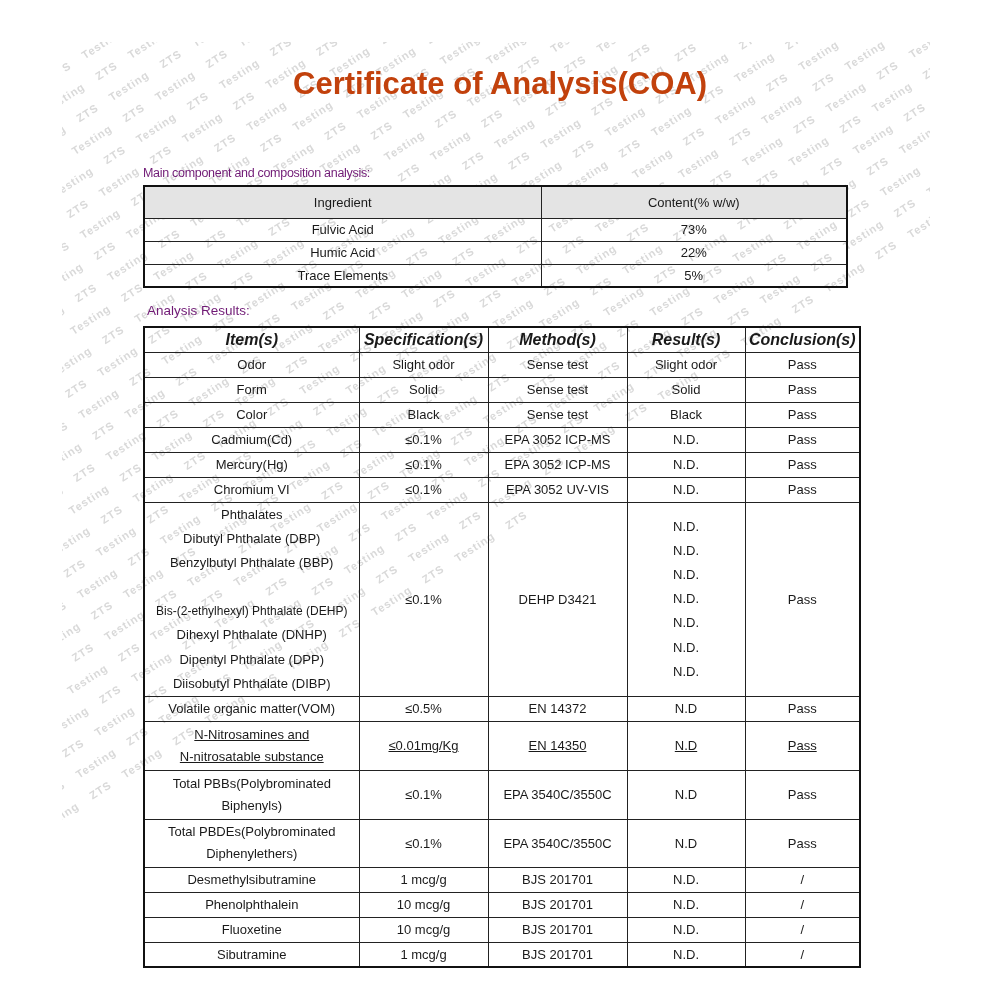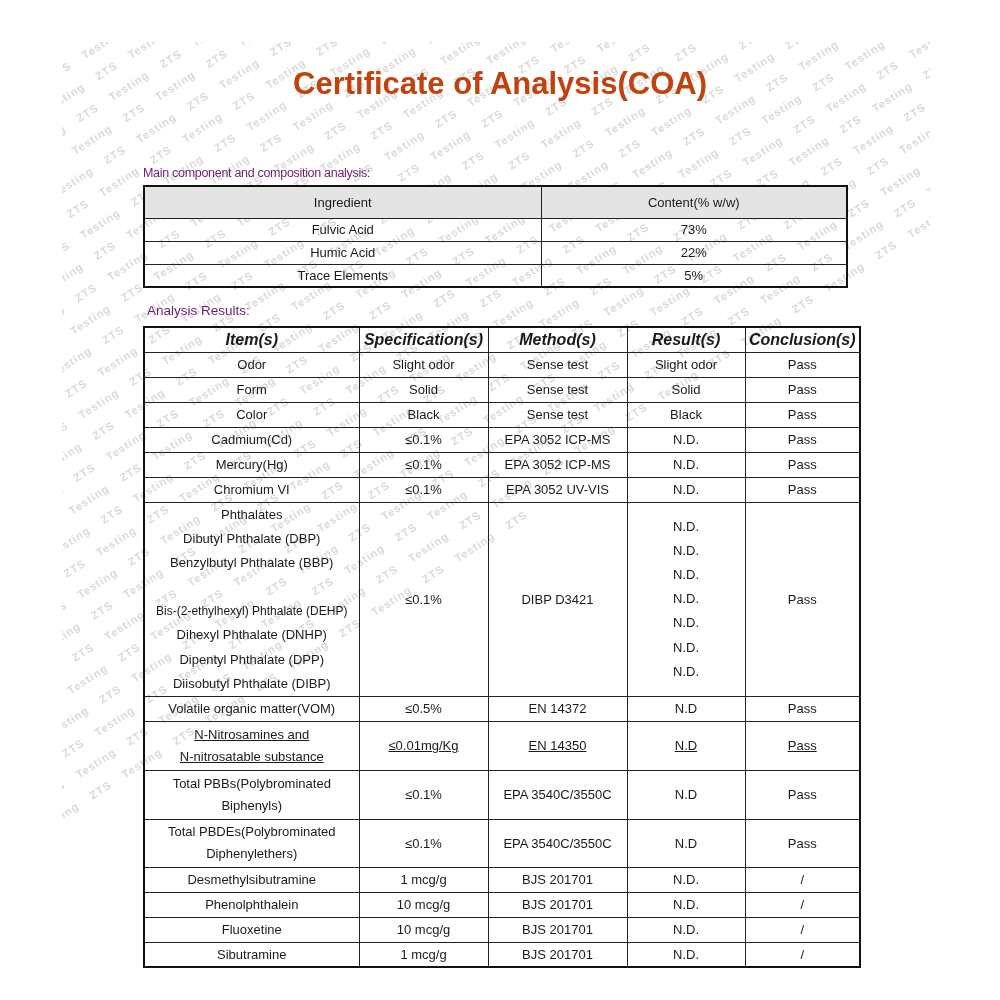--- a/index.html
+++ b/index.html
@@ -192,21 +192,21 @@
           <td>
             <div class="line">Phthalates</div>
             <div class="line">Dibutyl Phthalate (DBP)</div>
             <div class="line">Benzylbutyl Phthalate (BBP)</div>
             <div class="line small">Bis-(2-ethylhexyl) Phthalate (DEHP)</div>
             <div class="line">Dihexyl Phthalate (DNHP)</div>
             <div class="line">Dipentyl Phthalate (DPP)</div>
             <div class="line">Diisobutyl Phthalate (DIBP)</div>
           </td>
           <td>≤0.1%</td>
-          <td>DIBP D3421</td>
+          <td>DEHP D3421</td>
           <td>
             <div class="line">N.D.</div>
             <div class="line">N.D.</div>
             <div class="line">N.D.</div>
             <div class="line">N.D.</div>
             <div class="line">N.D.</div>
             <div class="line">N.D.</div>
             <div class="line">N.D.</div>
           </td>
           <td>Pass</td>

